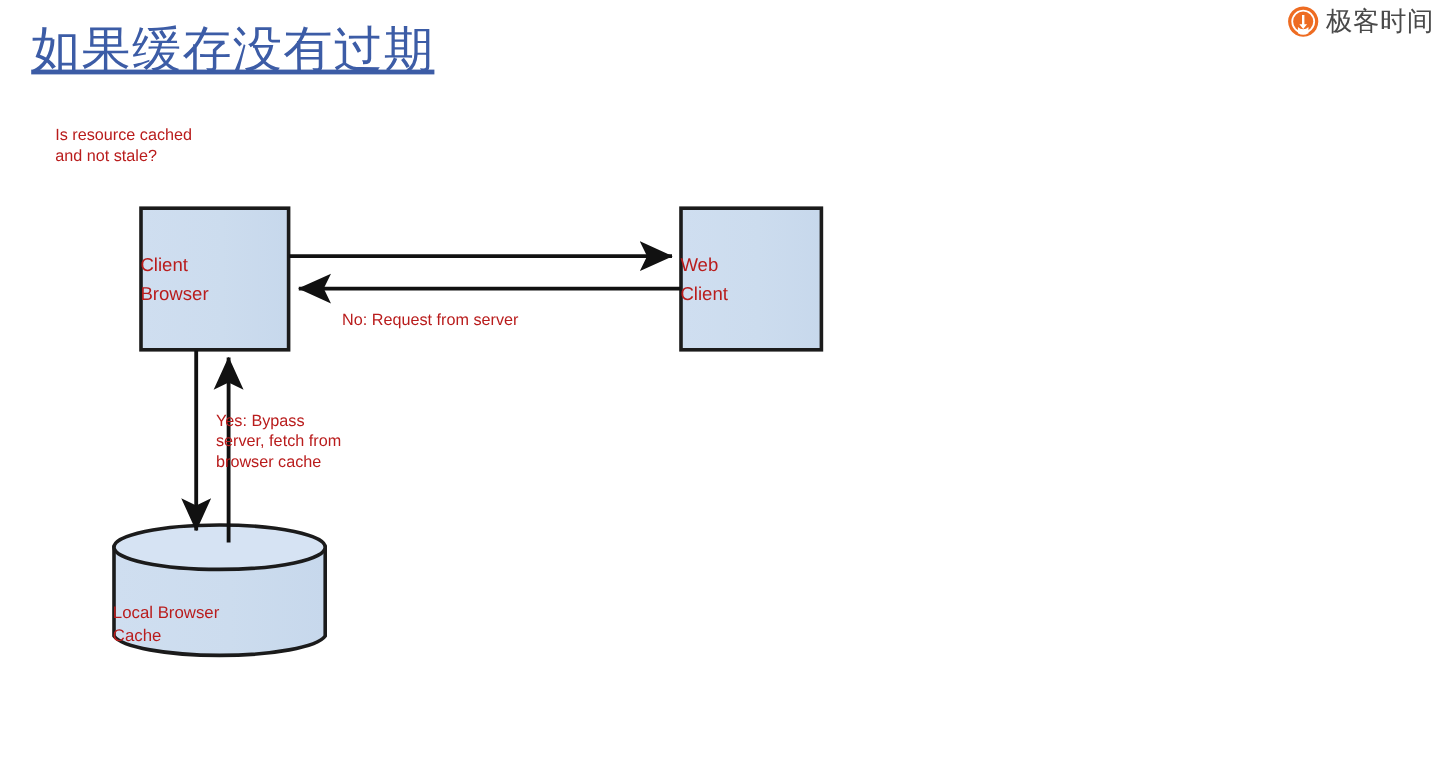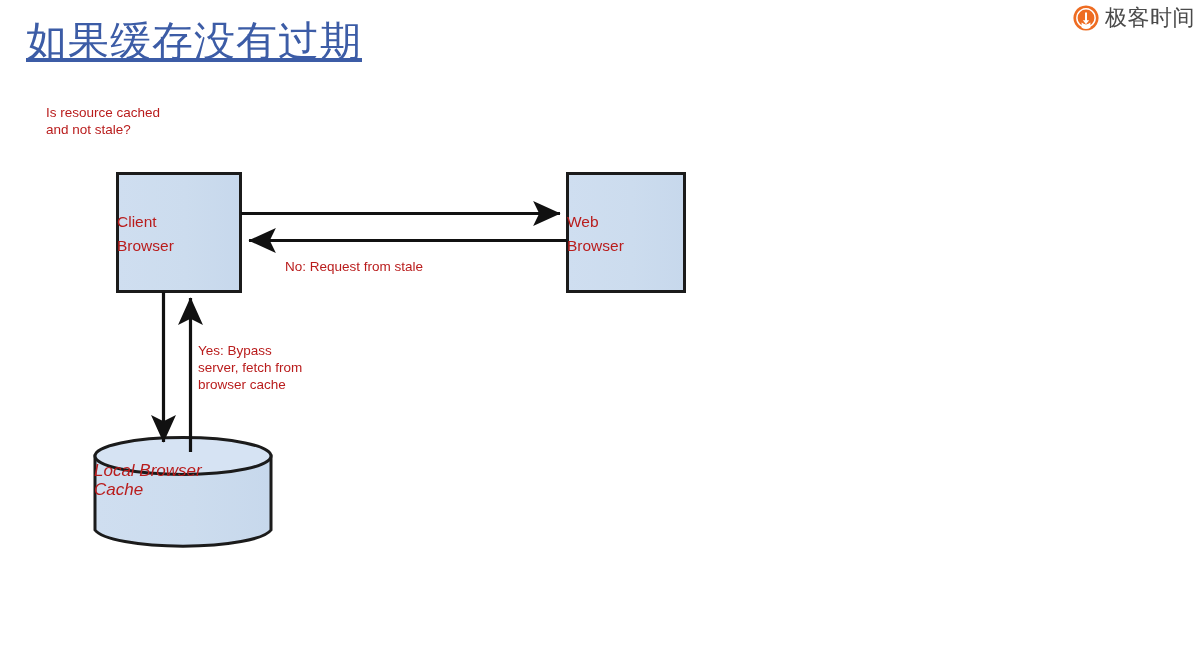--- a/index.html
+++ b/index.html
@@ -87,33 +87,32 @@
   }
   #node-server-label {
     left: 567px;
     top: 210px;
     width: 118px;
     font-size: 15.5px;
     line-height: 24px;
   }
   #node-cache-label {
     left: 94px;
-    top: 461px;
+    top: 501px;
     width: 178px;
-    font-size: 17px;
+    font-size: 14px;
     line-height: 19px;
-    font-style: italic;
   }
   #edge-no-label {
     left: 285px;
     top: 258px;
     width: 232px;
   }
   #edge-yes-label {
-    left: 198px;
+    left: 180px;
     top: 342px;
     width: 180px;
   }
 </style>
 </head>
 <body>
 
 <div id="slide-title">如果缓存没有过期</div>
 
 <div id="brand-logo">
@@ -172,22 +171,22 @@
   </g>
 </svg>
 
 <div class="dtext" id="question-label">Is resource cached
 and not stale?</div>
 
 <div class="dtext" id="node-client-label">Client
 Browser</div>
 
 <div class="dtext" id="node-server-label">Web
-Browser</div>
+Client</div>
 
 <div class="dtext" id="node-cache-label">Local Browser
 Cache</div>
 
-<div class="dtext" id="edge-no-label">No: Request from stale</div>
+<div class="dtext" id="edge-no-label">No: Request from server</div>
 
 <div class="dtext" id="edge-yes-label">Yes: Bypass
 server, fetch from
 browser cache</div>
 
 </body></html>

